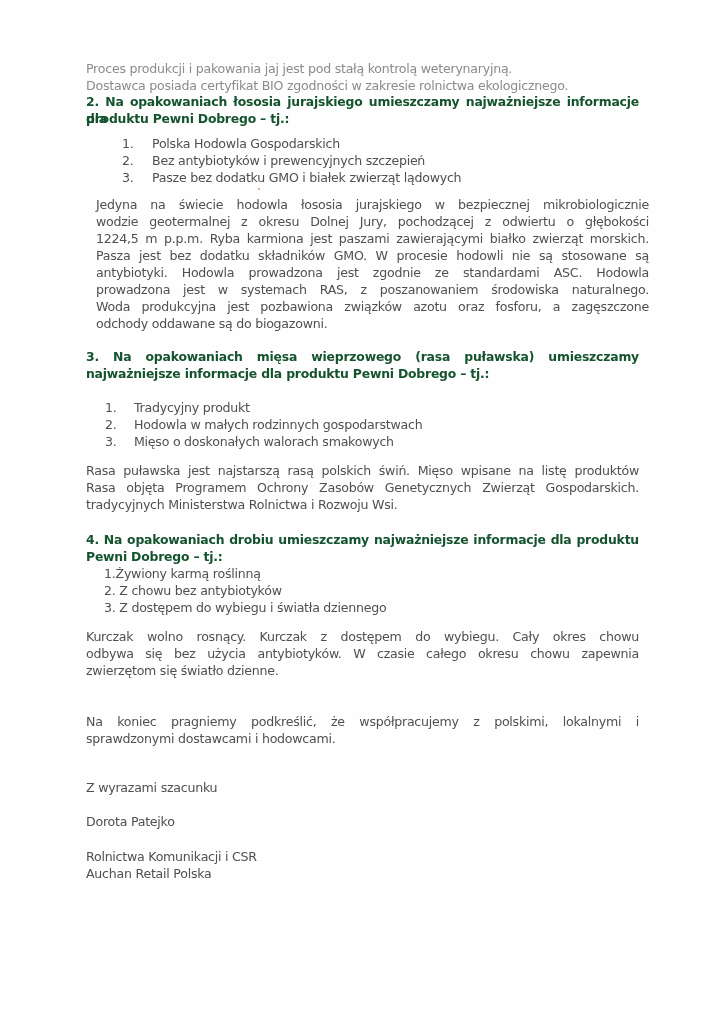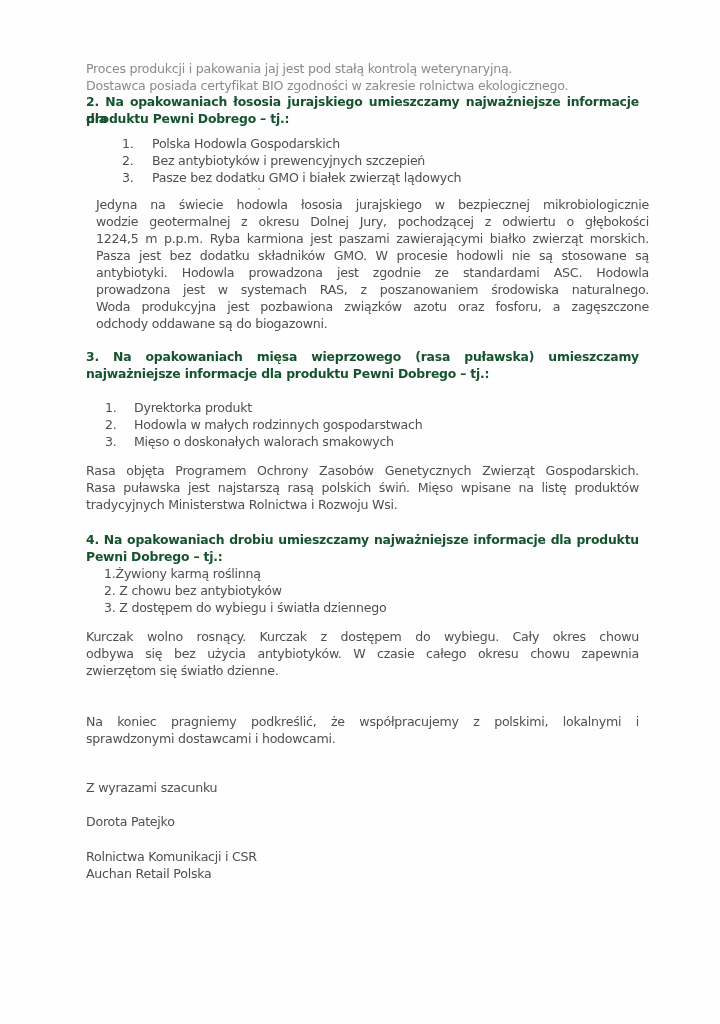--- a/index.html
+++ b/index.html
@@ -99,35 +99,35 @@
   </div>
 
   <div class="abs bold" style="top:348px;">
     <span class="justline">3. Na opakowaniach mięsa wieprzowego (rasa puławska)  umieszczamy</span>
     <span class="line">najważniejsze informacje  dla produktu Pewni Dobrego – tj.:</span>
   </div>
 
   <div class="abs" style="top:399px;">
     <span class="li">
       <span class="num" style="left:19px;">1.</span>
-      <span class="txt" style="left:48px;">Dyrektorka produkt</span>
+      <span class="txt" style="left:48px;">Tradycyjny produkt</span>
     </span>
     <span class="li">
       <span class="num" style="left:19px;">2.</span>
       <span class="txt" style="left:48px;">Hodowla w małych rodzinnych gospodarstwach</span>
     </span>
     <span class="li">
       <span class="num" style="left:19px;">3.</span>
       <span class="txt" style="left:48px;">Mięso o doskonałych walorach smakowych</span>
     </span>
   </div>
 
   <div class="abs" style="top:462px;">
+    <span class="justline">Rasa puławska jest najstarszą rasą polskich świń. Mięso wpisane na listę produktów</span>
     <span class="justline">Rasa objęta Programem Ochrony Zasobów Genetycznych Zwierząt Gospodarskich.</span>
-    <span class="justline">Rasa puławska jest najstarszą rasą polskich świń. Mięso wpisane na listę produktów</span>
     <span class="line">tradycyjnych Ministerstwa Rolnictwa i Rozwoju Wsi.</span>
   </div>
 
   <div class="abs bold" style="top:531px;">
     <span class="justline">4. Na opakowaniach drobiu umieszczamy najważniejsze informacje dla produktu</span>
     <span class="line">Pewni Dobrego – tj.:</span>
   </div>
 
   <div class="abs" style="top:565px;">
     <span class="li">

